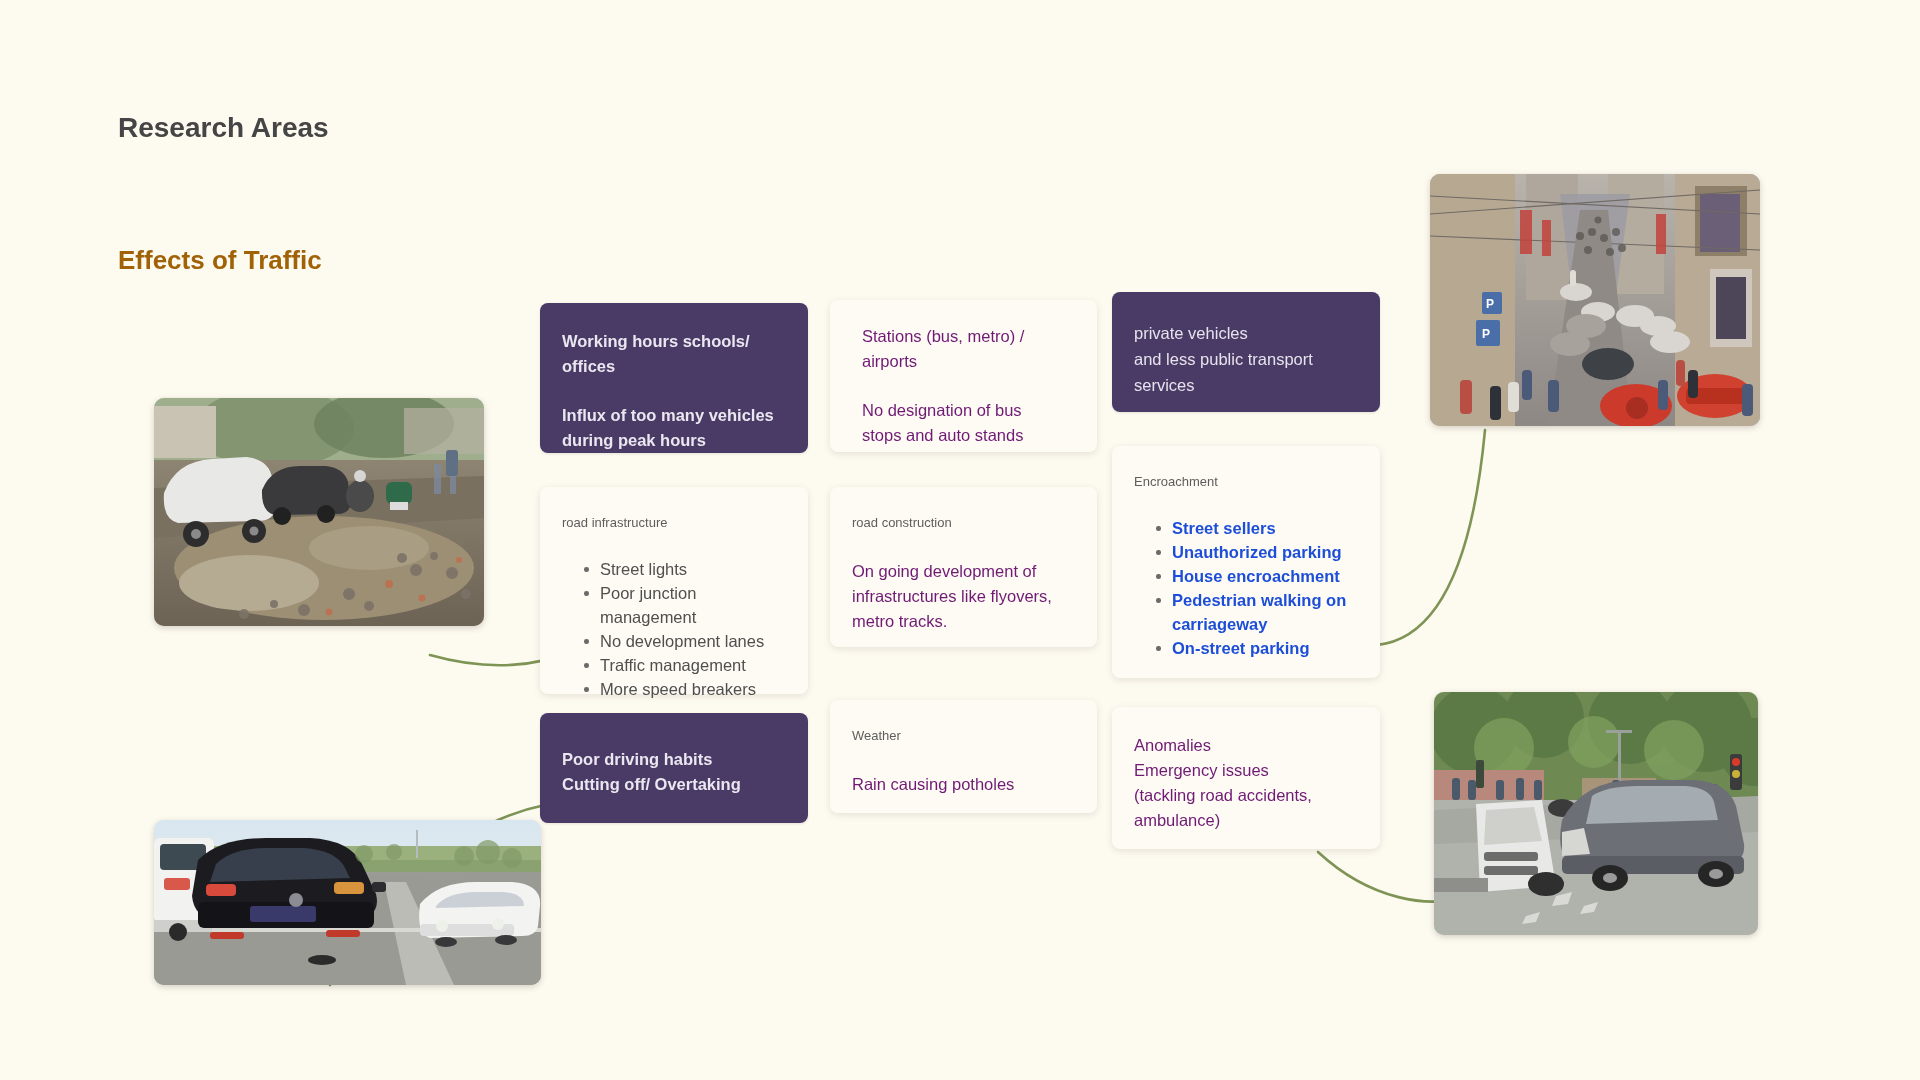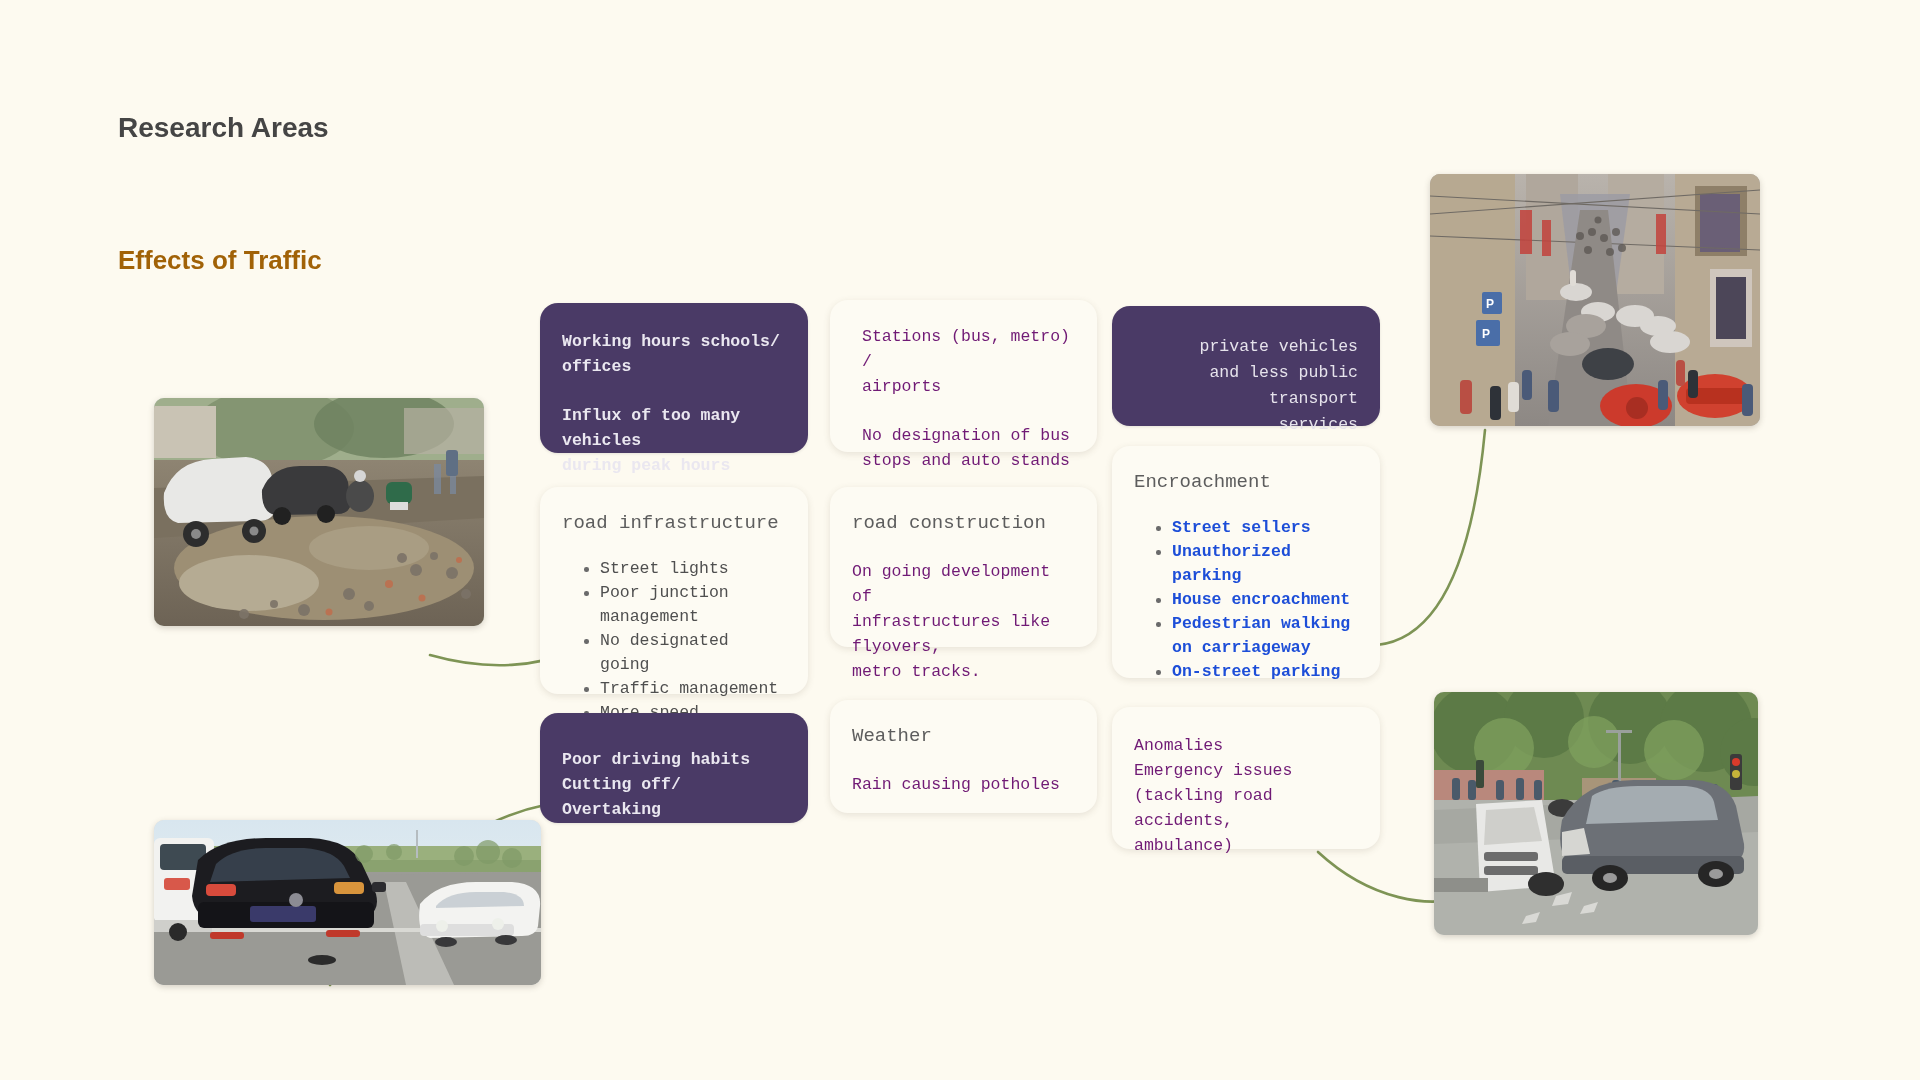--- a/index.html
+++ b/index.html
@@ -45,22 +45,21 @@
   .connectors {
     position: absolute;
     left: 0; top: 0;
     width: 1920px; height: 1080px;
     pointer-events: none;
   }
 
   
   .card {
     position: absolute;
-    border-radius: 18px;
-    font-family: Liberation Mono, monospace;
+    border-radius: 8px;
   }
 
   .card.purple {
     background: #4a3a66;
     color: #e9e6ef;
     box-shadow: 0 1px 3px rgba(0,0,0,0.10);
   }
 
   .card.plain {
     background: #fdfbf3;
@@ -89,21 +88,21 @@
 
   .purple.regular .line {
     font-weight: 400;
     color: #e6e3ec;
     line-height: 26px;
   }
 
   .line + .line { margin-top: 24px; }
 
   .card-heading {
-    font-size: 19px;
+    font-size: 13px;
     line-height: 24px;
     color: #5d5d5d;
     font-weight: 400;
   }
 
   ul.bullets {
     margin: 22px 0 0 20px;
     padding: 0;
     list-style: none;
   }
@@ -431,21 +430,21 @@
 during peak hours</div>
     </div>
   </div>
 
   <div class="card plain" style="left:540px; top:487px; width:268px; height:207px;">
     <div class="card-body">
       <div class="card-heading">road infrastructure</div>
       <ul class="bullets">
         <li>Street lights</li>
         <li>Poor junction management</li>
-        <li>No designated going</li>
+        <li>No development lanes</li>
         <li>Traffic management</li>
         <li>More speed breakers</li>
       </ul>
     </div>
   </div>
 
   <div class="card purple" style="left:540px; top:713px; width:268px; height:110px;">
     <div class="card-body" style="padding-top:34px;">
       <div class="line">Poor driving habits
 Cutting off/ Overtaking</div>
@@ -470,21 +469,21 @@
     </div>
   </div>
 
   <div class="card plain" style="left:830px; top:700px; width:267px; height:113px;">
     <div class="card-body">
       <div class="card-heading">Weather</div>
       <div class="line" style="margin-top:24px;">Rain causing potholes</div>
     </div>
   </div>
 
-  <div class="card purple regular" style="left:1112px; top:306px; width:268px; height:120px;text-align:right;">
+  <div class="card purple regular" style="left:1112px; top:292px; width:268px; height:120px;">
     <div class="card-body" style="padding-top:28px;">
       <div class="line">private vehicles
 and less public transport
 services</div>
     </div>
   </div>
 
   <div class="card plain" style="left:1112px; top:446px; width:268px; height:232px;">
     <div class="card-body">
       <div class="card-heading">Encroachment</div>

